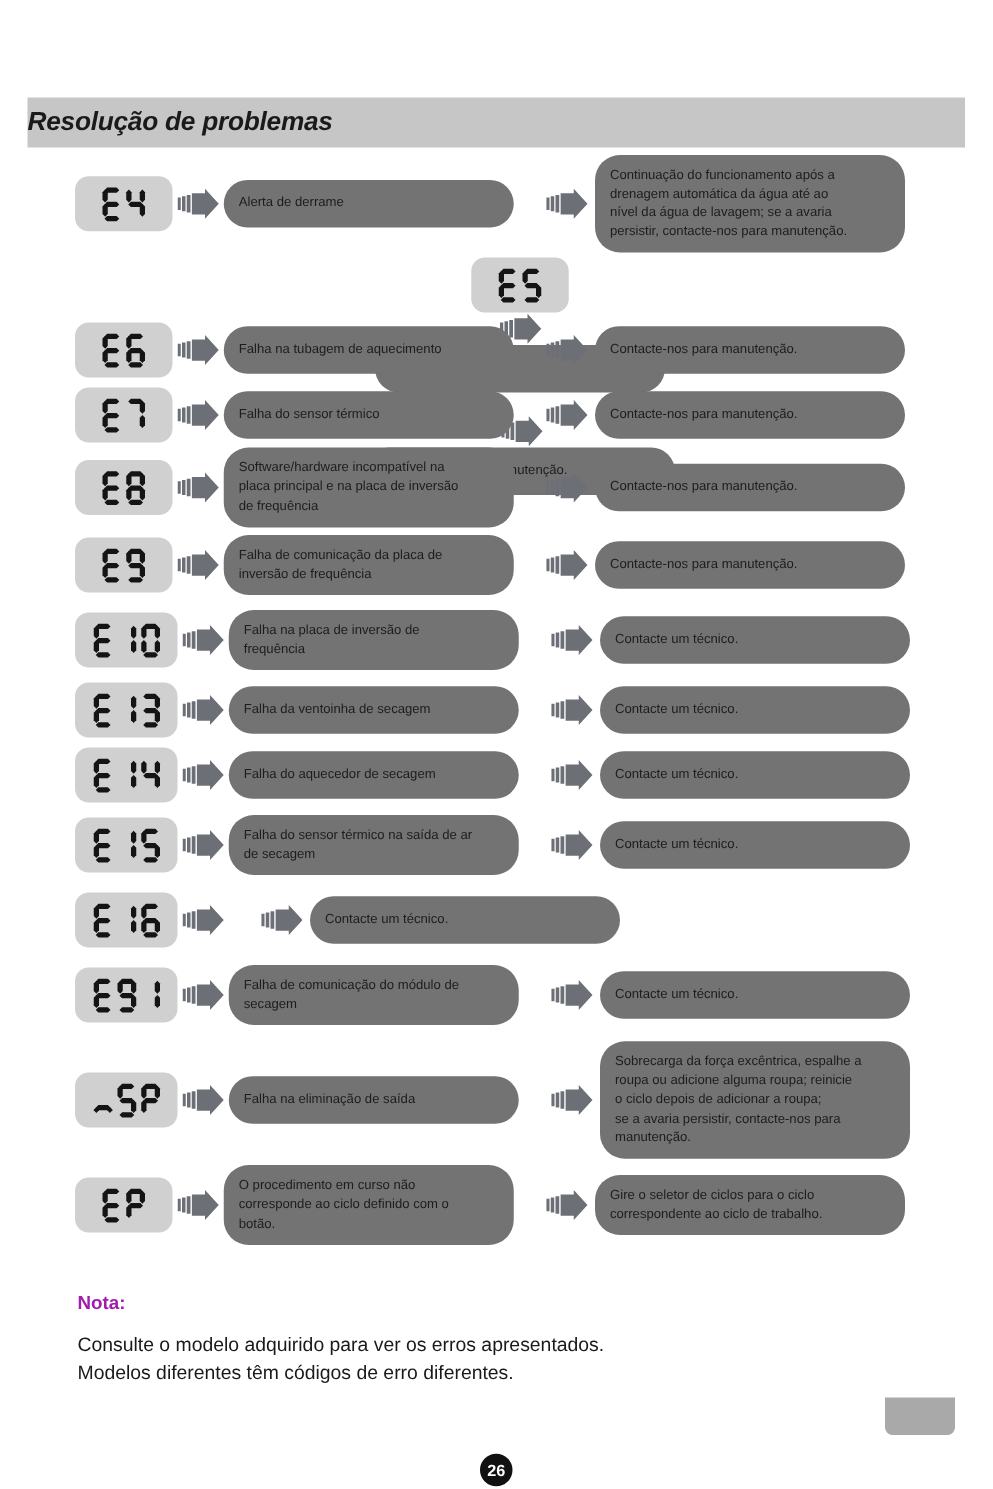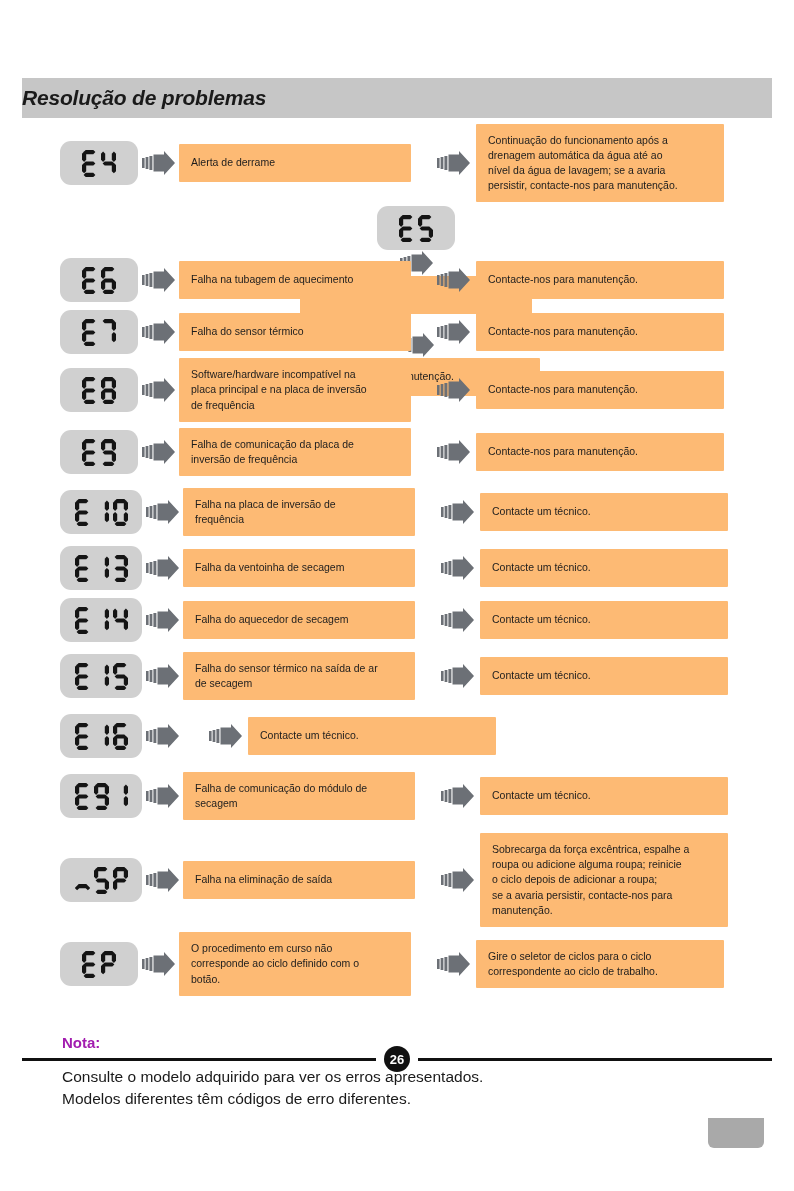--- a/index.html
+++ b/index.html
@@ -77,22 +77,22 @@
     margin-right: 3px;
     display: block;
   }
   .arrow.second {
     margin-left: 8px;
     margin-right: 5px;
   }
 
   
   .bubble {
-    background: #fdba74;
-    border-radius: 1px;
+    background: #737373;
+    border-radius: 20px;
     color: #1d1d1d;
     font-size: 10.5px;
     line-height: 1.45;
     padding: 9px 12px;
     display: flex;
     align-items: center;
     min-height: 38px;
   }
   .bubble span { display: block; white-space: pre-line; }
 
@@ -123,25 +123,26 @@
   .note-line {
     font-size: 15.5px;
     color: #1a1a1a;
     line-height: 1.42;
   }
 
   
   .footer {
     position: absolute;
     left: 22px;
-    top: 1047px;
+    top: 1163px;
     width: 750px;
     height: 24px;
     display: flex;
     align-items: center;
+    flex-direction: column;
   }
   .footer-rule {
     flex: 1 1 auto;
     height: 3px;
     background: #111;
   }
   .page-num {
     flex: 0 0 auto;
     width: 26px;
     height: 26px;

